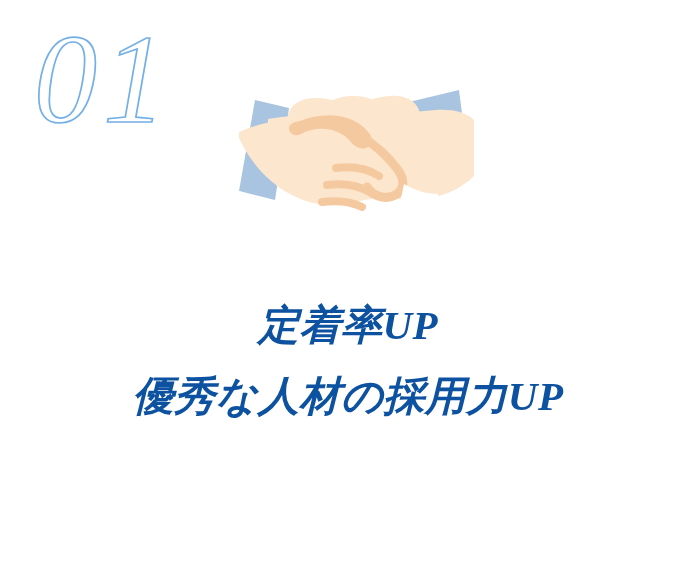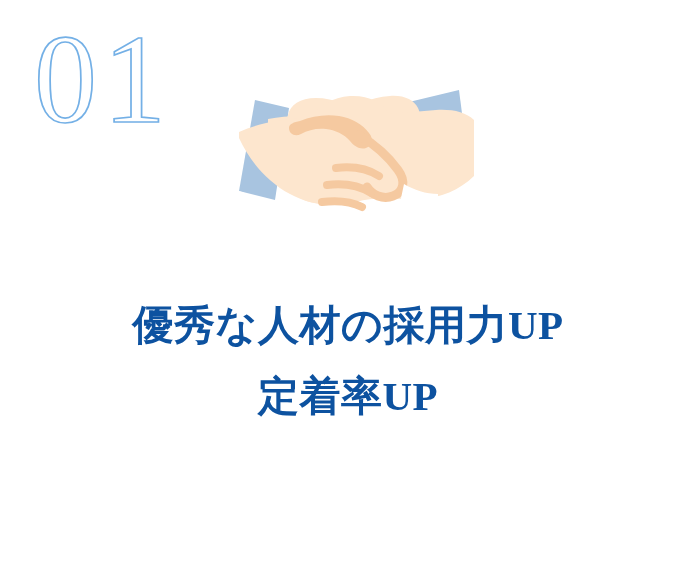--- a/index.html
+++ b/index.html
@@ -17,20 +17,21 @@
 
   
   .card {
     position: relative;
     box-sizing: border-box;
     width: 696px;
     height: 526px;
     background: #ffffff;
     border-radius: 20px;
     overflow: hidden;
+    font-style: italic;
   }
 
   
   .step-number {
     position: absolute;
     left: 34px;
     top: 6px;
     width: 180px;
     height: 140px;
     pointer-events: none;
@@ -167,17 +168,17 @@
       <path fill="none" stroke="#f5c9a0" stroke-width="8" stroke-linecap="round" d="M322,130 C 338,128 352,130 362,135"></path>
 
       <path fill="#ffffff" d="M404,112 C 414,118 426,122 438,122 L 438,150 L 396,150 Z"></path>
 
       <path fill="#ffffff" d="M239,119 L 262,127 C 252,136 244,144 239,150 L 220,150 L 220,110 Z"></path>
 
     </svg>
   </div>
 
   <div class="headline">
+    <span class="line">定着率UP</span>
     <span class="line">優秀な人材の採用力UP</span>
-    <span class="line">定着率UP</span>
   </div>
 
 </div>
 
 </body></html>

